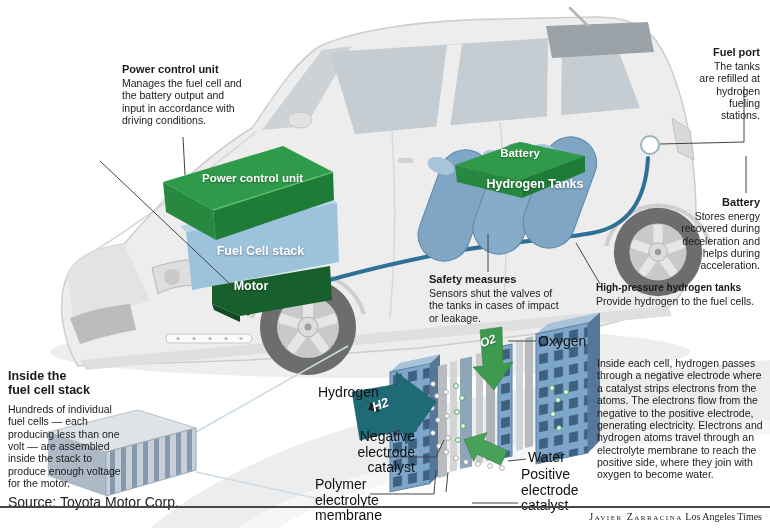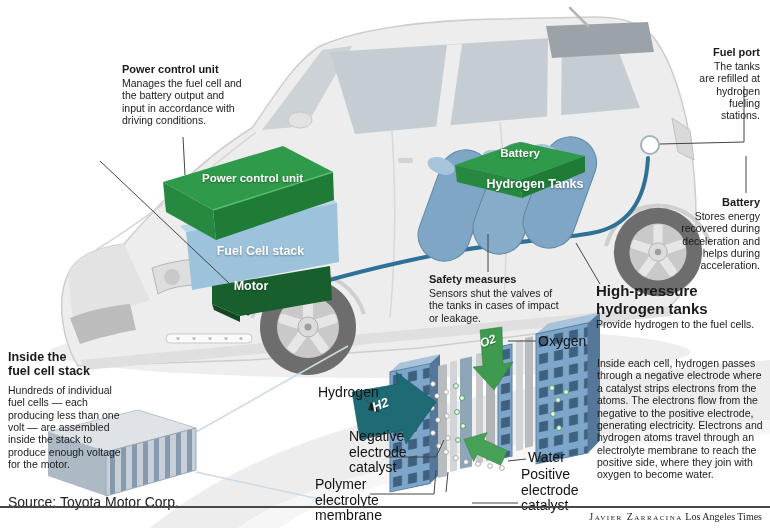--- a/index.html
+++ b/index.html
@@ -2,21 +2,21 @@
 <html><head>
 <meta charset="utf-8">
 <style>
   html,body{margin:0;padding:0;background:#fff;}
   .stage{position:relative;width:770px;height:528px;background:#ffffff;overflow:hidden;
          font-family:"Liberation Sans",sans-serif;color:#111;}
   .art{position:absolute;left:0;top:0;}
   .ann{position:absolute;font-size:10.5px;line-height:1.18;color:#1a1a1a;}
   .ann .t{font-weight:bold;font-size:11px;margin-bottom:1px;}
   .r{text-align:right;}
-  .pre{white-space:pre-line;}
+  .pre{white-space:pre-line;margin-top:19px;}
   .boxlab{position:absolute;color:#fff;font-weight:bold;text-align:center;
           text-shadow:0 1px 2px rgba(0,0,0,.35);line-height:1.12;}
   .small{position:absolute;font-size:14px;line-height:1.12;color:#111;}
   .gas{position:absolute;color:#fff;font-weight:bold;font-style:italic;
        text-shadow:0 1px 1px rgba(0,0,0,.3);}
   .src{position:absolute;left:8px;top:494px;font-size:14px;color:#222;}
   .rule{position:absolute;left:0;top:506px;width:770px;height:2px;background:#474747;}
   .credit{position:absolute;right:8px;top:511px;font-size:10px;color:#222;
           font-family:"Liberation Serif",serif;}
   .credit .nm{font-variant:small-caps;font-weight:normal;letter-spacing:1.5px;text-align:right;}
@@ -270,21 +270,21 @@
   <div class="t">Battery</div>
   <div>Stores energy recovered during deceleration and helps during acceleration.</div>
 </div>
 
 <div class="ann" style="left:429px;top:273px;width:136px;">
   <div class="t">Safety measures</div>
   <div>Sensors shut the valves of the tanks in cases of impact or leakage.</div>
 </div>
 
 <div class="ann" style="left:596px;top:282px;width:172px;">
-  <div class="t" style="font-size:15px;">High-pressure hydrogen tanks</div>
+  <div class="t" style="font-size:10px;">High-pressure hydrogen tanks</div>
   <div>Provide hydrogen to the fuel cells.</div>
 </div>
 
 <div class="ann" style="left:8px;top:350px;width:122px;">
   <div class="t pre" style="font-size:12.5px;line-height:1.15;margin-bottom:5px;">Inside the
 fuel cell stack</div>
   <div>Hundreds of individual fuel cells — each producing less than one volt — are assembled inside the stack to produce enough voltage for the motor.</div>
 </div>
 
 <div class="ann" style="left:597px;top:357px;width:170px;">
@@ -294,21 +294,21 @@
 <div class="boxlab" style="left:195px;top:172px;width:115px;font-size:11.5px;">Power control unit</div>
 <div class="boxlab" style="left:188px;top:244px;width:145px;font-size:12.5px;">Fuel Cell stack</div>
 <div class="boxlab" style="left:222px;top:279px;width:58px;font-size:12.5px;">Motor</div>
 <div class="boxlab" style="left:470px;top:147px;width:100px;font-size:11.5px;">Battery</div>
 <div class="boxlab" style="left:476px;top:177px;width:118px;font-size:12.5px;">Hydrogen Tanks</div>
 
 <div class="small" style="left:318px;top:385px;text-align:center;">Hydrogen</div>
 <div class="gas" style="left:372px;top:397px;font-size:13px;transform:rotate(-22deg);">H2</div>
 <div class="gas" style="left:480px;top:334px;font-size:12px;transform:rotate(-20deg);">O2</div>
 <div class="small" style="left:538px;top:334px;">Oxygen</div>
-<div class="small" style="left:349px;top:429px;width:66px;">Negative electrode catalyst</div>
+<div class="small" style="left:349px;top:429px;width:66px;text-align:right;">Negative electrode catalyst</div>
 <div class="small" style="left:315px;top:477px;width:115px;">Polymer electrolyte membrane</div>
 <div class="small" style="left:528px;top:450px;">Water</div>
 <div class="small" style="left:521px;top:467px;width:66px;">Positive electrode catalyst</div>
 
 <div class="src">Source: Toyota Motor Corp.</div>
 <div class="rule"></div>
 <div class="credit">
   <span class="nm">Javier Zarracina</span>
   <span>Los Angeles Times</span>
 </div>

